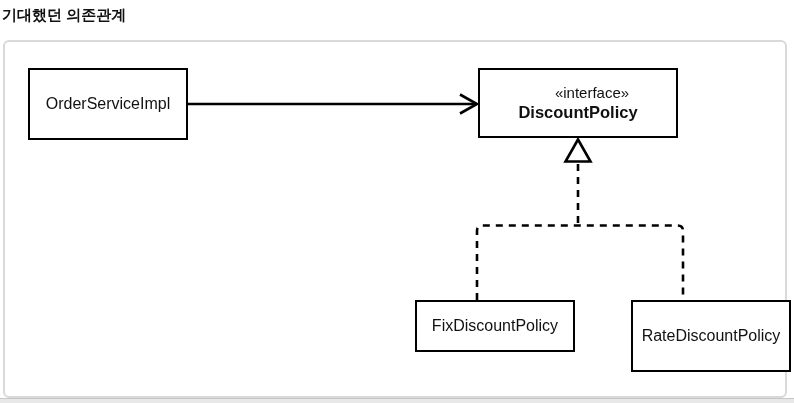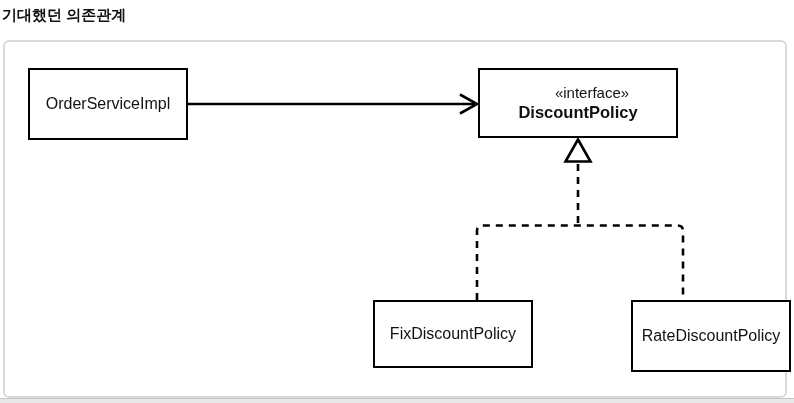--- a/index.html
+++ b/index.html
@@ -68,21 +68,21 @@
   }
   .uml-box .iface-name {
     font-size: 16.5px;
     font-weight: bold;
     line-height: 21px;
     white-space: nowrap;
     text-align: center;
   }
   #box-order    { left: 28px;  top: 68px;  width: 160px; height: 72px; }
   #box-discount { left: 478px; top: 68px;  width: 200px; height: 70px; }
-  #box-fix      { left: 373px; top: 300px; width: 160px; height: 68px; }
+  #box-fix      { left: 415px; top: 300px; width: 160px; height: 52px; }
   #box-rate     { left: 623px; top: 300px; width: 160px; height: 72px; margin-left: 8px; }
   .connector-layer {
     position: absolute;
     left: 0;
     top: 0;
     width: 794px;
     height: 403px;
     z-index: 2;
     pointer-events: none;
   }

